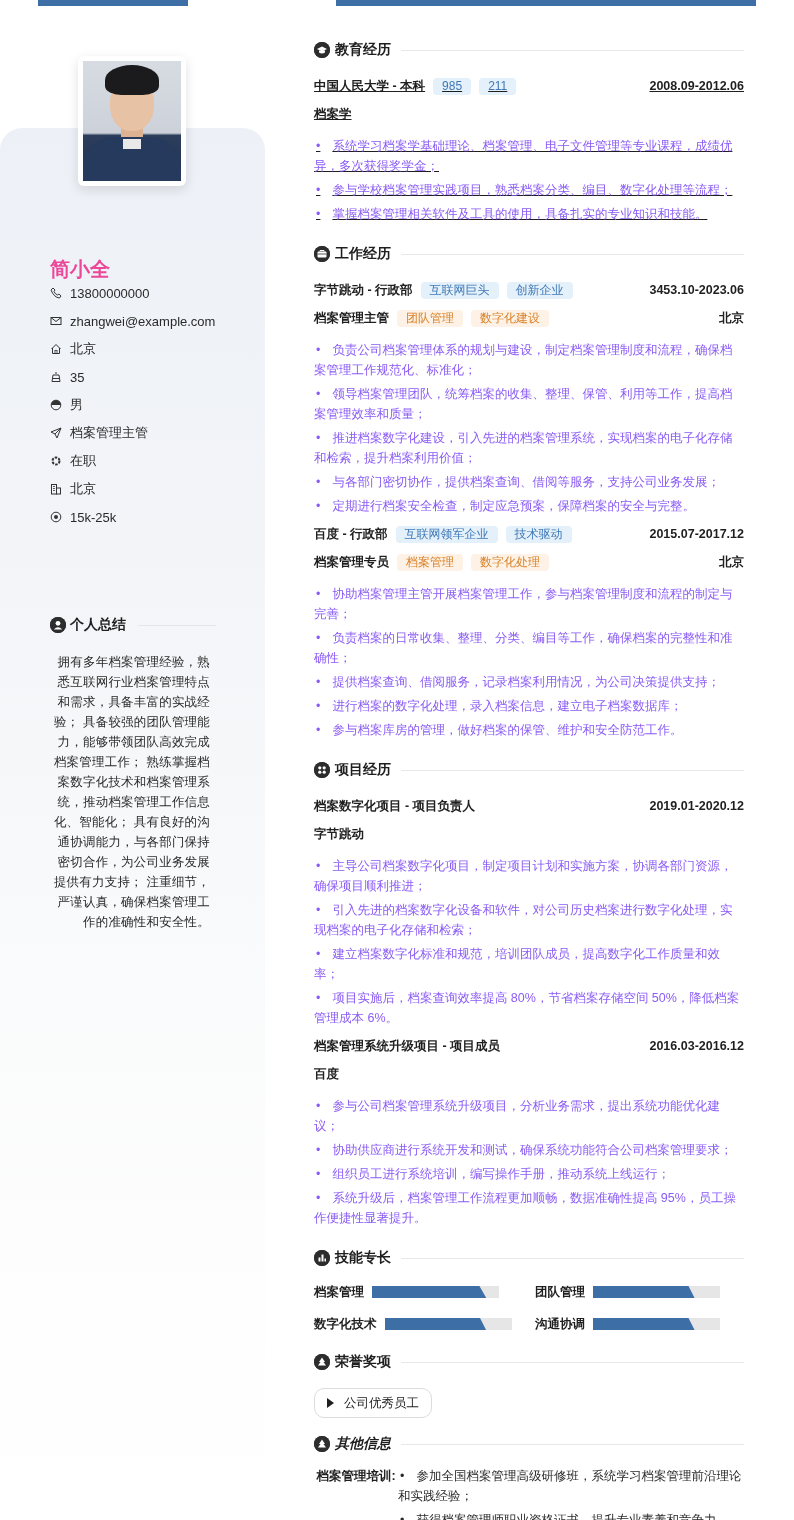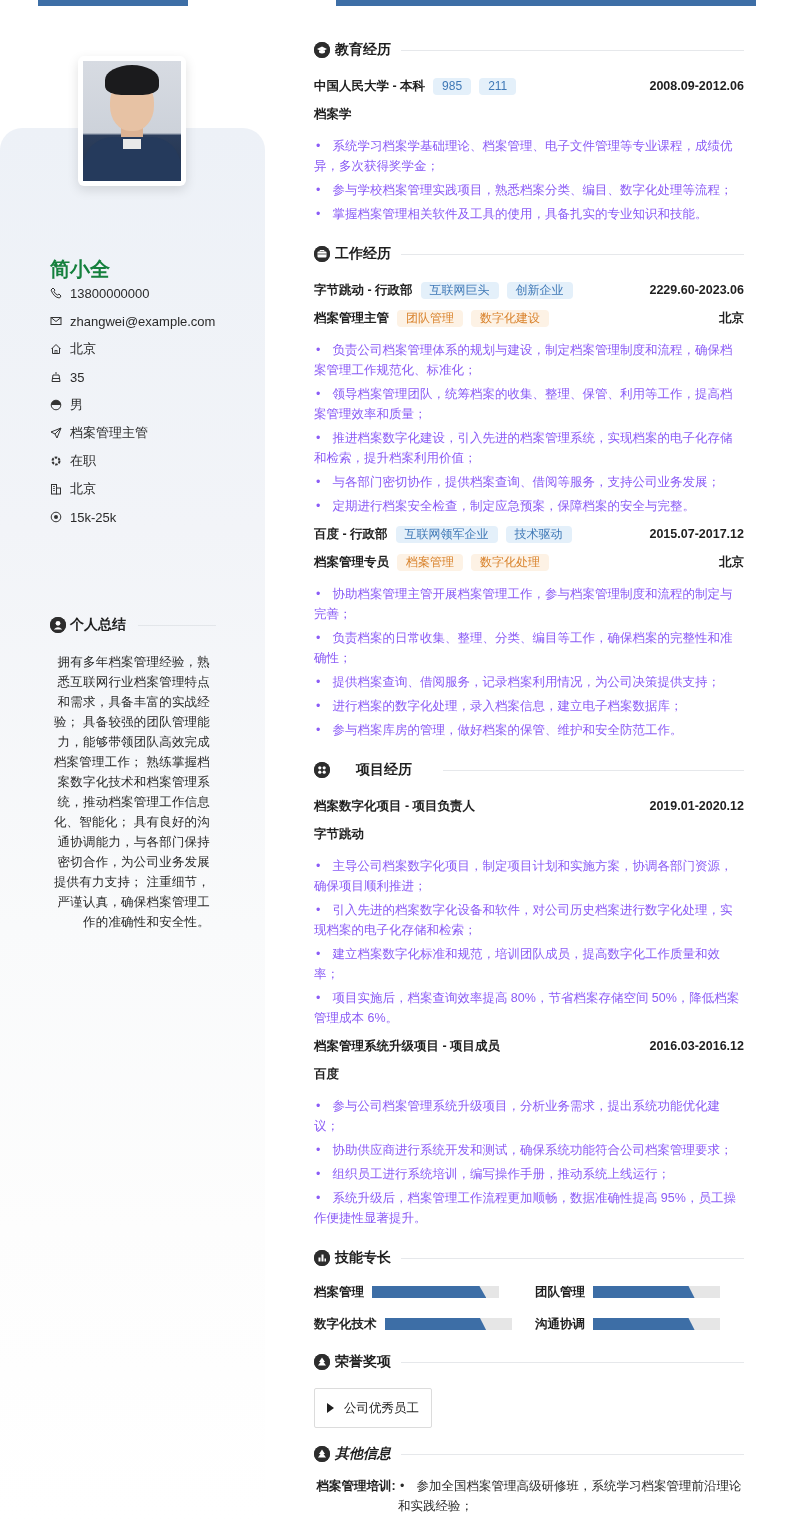--- a/index.html
+++ b/index.html
@@ -15,21 +15,21 @@
 
   .photo-frame { position: absolute; left: 78px; top: 56px; width: 108px; height: 130px; background: #fff;
     border-radius: 6px; box-shadow: 0 4px 12px rgba(0,0,0,0.12); padding: 5px; }
   .photo { width: 98px; height: 120px; background: linear-gradient(to bottom, #d7dbe2 0%, #cdd2da 60%, #2c3e5c 62%, #22324d 100%); position: relative; overflow: hidden; }
   .photo .head { position: absolute; left: 27px; top: 14px; width: 44px; height: 56px; background: #e7c2a4; border-radius: 50% 50% 45% 45%; }
   .photo .hair { position: absolute; left: 22px; top: 4px; width: 54px; height: 30px; background: #1b1b1d; border-radius: 50% 50% 30% 30%; }
   .photo .neck { position: absolute; left: 38px; top: 64px; width: 22px; height: 16px; background: #dcb293; }
   .photo .shirt { position: absolute; left: 0; top: 76px; width: 98px; height: 44px; background: #253a5c; border-radius: 30px 30px 0 0; }
   .photo .collar { position: absolute; left: 40px; top: 78px; width: 18px; height: 10px; background: #e9e9e9; }
 
-  .name { position: absolute; left: 50px; top: 256px; font-size: 20px; font-weight: bold; color: #15803d; }
+  .name { position: absolute; left: 50px; top: 256px; font-size: 20px; font-weight: bold; color: #ec4899; }
   .info-list { position: absolute; left: 50px; top: 279px; }
   .info-item { display: flex; align-items: center; height: 28px; font-size: 13px; color: #2a2a2a; }
   .info-item .ic { width: 12px; height: 12px; margin-right: 8px; display: inline-flex; align-items: center; justify-content: center; }
 
   .summary-head { position: absolute; left: 50px; top: 616px; width: 166px; display: flex; align-items: center; }
   .summary-head .title { font-size: 14px; font-weight: bold; margin-left: 4px; white-space: nowrap; }
   .summary-head .line { flex: 1; height: 1px; background: #e3e6ea; margin-left: 12px; }
   .summary-text { position: absolute; left: 50px; top: 652px; width: 160px; font-size: 12.5px; line-height: 20px; color: #2a2a2a; letter-spacing: 0.2px; text-align: right; }
 
   .main { position: absolute; left: 314px; top: 38px; width: 430px; }
@@ -46,21 +46,21 @@
 
   ul.bul { list-style: none; font-size: 12.5px; line-height: 20px; color: #8b5cf6; margin-top: 8px; }
   ul.bul li { margin-bottom: 4px; }
   ul.bul li::before { content: "•"; margin-right: 12px; margin-left: 2px; }
 
   .skills { display: grid; grid-template-columns: 221px 209px; row-gap: 12px; margin-top: 12px; }
   .skill { display: flex; align-items: center; font-size: 12.5px; font-weight: bold; height: 20px; }
   .bar { height: 12px; background: #e6e6e6; width: 127px; margin-left: 8px; position: relative; }
   .bar .fill { position: absolute; left: 0; top: 0; height: 12px; background: #3d6ea6; clip-path: polygon(0 0, 94% 0, 100% 100%, 0 100%); }
 
-  .award { display: inline-flex; align-items: center; border: 1px solid #dcdcdc; border-radius: 2px; height: 40px; padding: 4px 12px; font-size: 12.5px; margin-top: 14px; }
+  .award { display: inline-flex; align-items: center; border: 1px solid #dcdcdc; border-radius: 10px; height: 30px; padding: 4px 12px; font-size: 12.5px; margin-top: 14px; }
   .award .tri { width: 0; height: 0; border-top: 5px solid transparent; border-bottom: 5px solid transparent; border-left: 7px solid #1f1f1f; margin-right: 10px; }
 
   .other { display: flex; margin-top: 10px; font-size: 12.5px; line-height: 20px; }
   .other .label { font-weight: bold; white-space: nowrap; width: 84px; text-align: center; }
   .other ul { list-style: none; width: 346px; color: #2a2a2a; }
   .other ul li { margin-bottom: 4px; }
   .other ul li::before { content: "•"; margin-right: 12px; margin-left: 2px; }
 </style>
 </head>
 <body>
@@ -183,21 +183,21 @@
     <span class="circ-icon">
       <svg width="16" height="16" viewBox="0 0 16 16">
           <circle cx="8" cy="8" r="8" fill="#2d2d2d"></circle>
           <path d="M3 7 L8 4.5 L13 7 L8 9.5 Z" fill="#fff"></path>
           <path d="M5 8.5 V10.5 Q8 12.5 11 10.5 V8.5" fill="#fff"></path>
         </svg>
     </span>
     <span class="title">教育经历</span>
     <span class="line"></span>
   </div>
-  <div style="margin-top:10px;">
+  <div style="margin-top:10px;text-decoration:underline;">
     <div class="row">
       <div class="left">
         <span>中国人民大学 - 本科</span>
         <span class="tag blue">985</span>
         <span class="tag blue">211</span>
       </div>
       <span>2008.09-2012.06</span>
     </div>
     <div class="row">
       <span>档案学</span>
@@ -223,21 +223,21 @@
     <span class="line"></span>
   </div>
 
   <div style="margin-top:10px;">
     <div class="row">
       <div class="left">
         <span>字节跳动 - 行政部</span>
         <span class="tag blue">互联网巨头</span>
         <span class="tag blue">创新企业</span>
       </div>
-      <span>2229.60-2023.06</span>
+      <span>3453.10-2023.06</span>
     </div>
     <div class="row">
       <div class="left">
         <span>档案管理主管</span>
         <span class="tag orange">团队管理</span>
         <span class="tag orange">数字化建设</span>
       </div>
       <span>北京</span>
     </div>
     <ul class="bul">
@@ -269,21 +269,21 @@
     <ul class="bul">
       <li>协助档案管理主管开展档案管理工作，参与档案管理制度和流程的制定与完善；</li>
       <li>负责档案的日常收集、整理、分类、编目等工作，确保档案的完整性和准确性；</li>
       <li>提供档案查询、借阅服务，记录档案利用情况，为公司决策提供支持；</li>
       <li>进行档案的数字化处理，录入档案信息，建立电子档案数据库；</li>
       <li>参与档案库房的管理，做好档案的保管、维护和安全防范工作。</li>
     </ul>
   </div>
 
   
-  <div class="sec-head" style="margin-top:18px;gap:21px;">
+  <div class="sec-head" style="margin-top:18px;">
     <span class="circ-icon">
       <svg width="16" height="16" viewBox="0 0 16 16">
           <circle cx="8" cy="8" r="8" fill="#2d2d2d"></circle>
           <circle cx="5.8" cy="5.8" r="1.6" fill="#fff"></circle>
           <circle cx="10.2" cy="5.8" r="1.6" fill="#fff"></circle>
           <circle cx="5.8" cy="10.2" r="1.6" fill="#fff"></circle>
           <circle cx="10.2" cy="10.2" r="1.6" fill="#fff"></circle>
         </svg>
     </span>
     <span class="title">项目经历</span>

